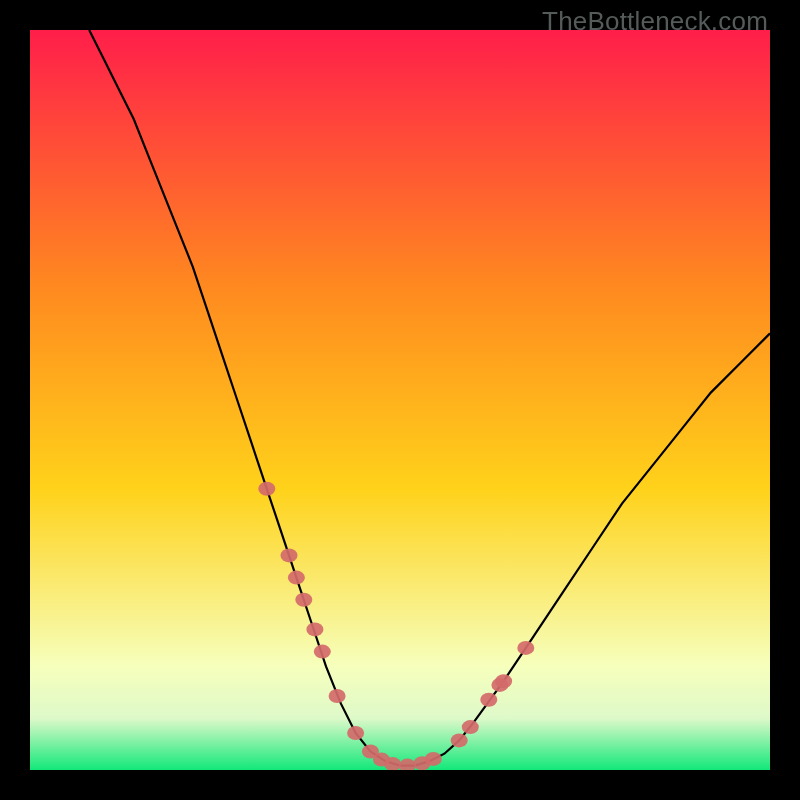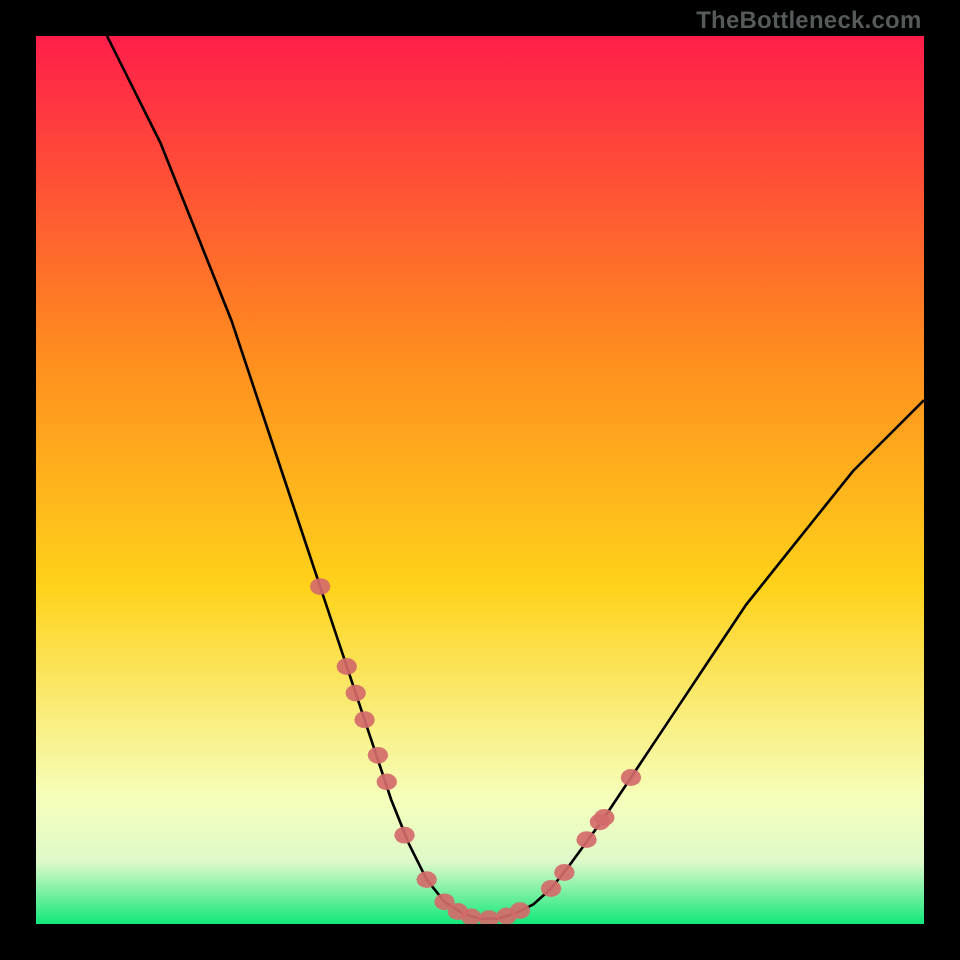--- a/index.html
+++ b/index.html
@@ -24,22 +24,22 @@
     left: 0;
     top: 0;
     width: 740px;
     height: 740px;
   }
   .watermark {
     position: absolute;
     top: 6px;
     right: 32px;
     color: #555a5a;
-    font-size: 20px;
-    font-weight: 700;
+    font-size: 26px;
+    font-weight: 400;
     letter-spacing: 0.2px;
   }
   svg {
     display: block;
   }
 </style>
 </head>
 <body>
 
 <div class="watermark">TheBottleneck.com</div>

